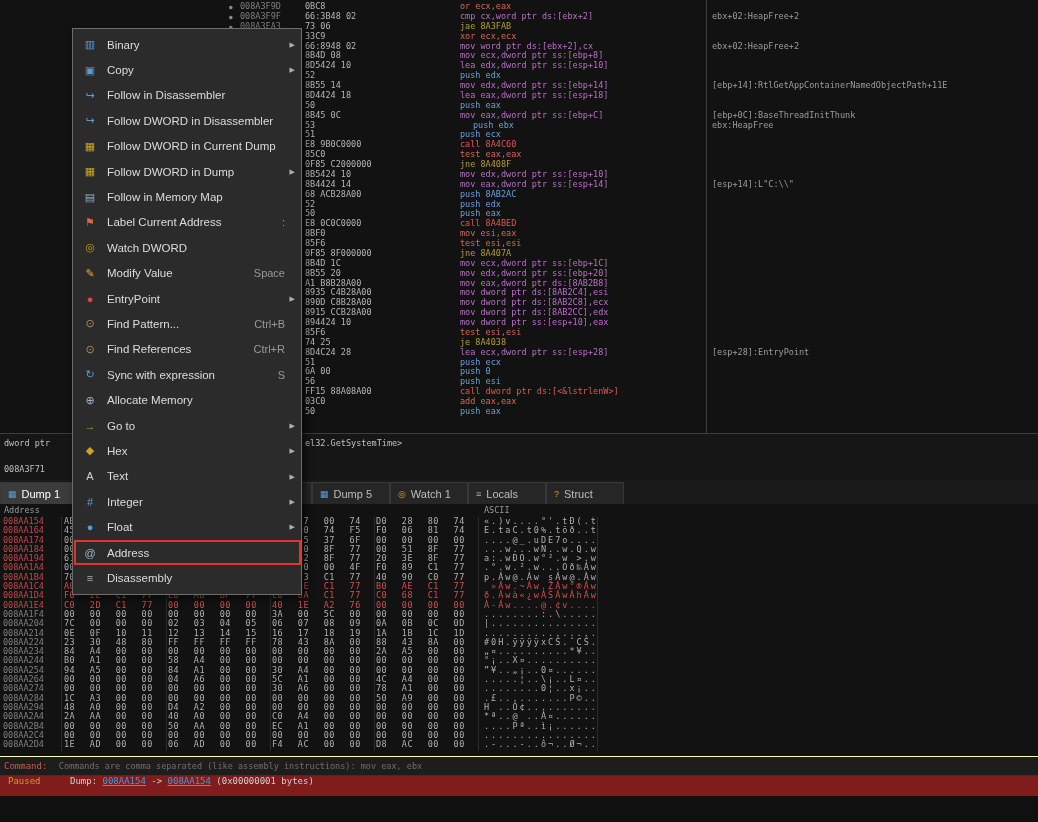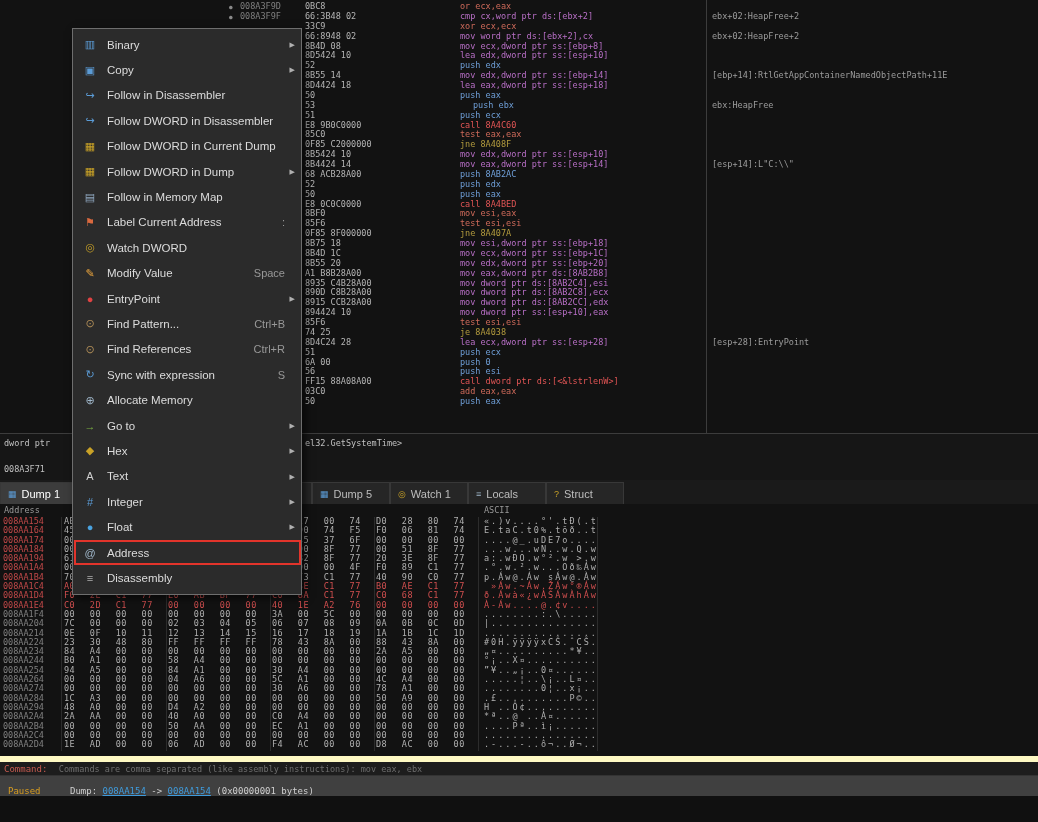--- a/index.html
+++ b/index.html
@@ -45,29 +45,29 @@
   .hgroup{position:absolute;width:98px;color:#b0b0b0;word-spacing:9px;letter-spacing:.5px}
   .hgroup.g0{left:64px}.hgroup.g1{left:168px}.hgroup.g2{left:272px}.hgroup.g3{left:376px}
   .hgroup.u{text-decoration-color:#4a7ab5}
   .hascii{position:absolute;left:484px;color:#b0b0b0;letter-spacing:2px}
   .red{color:#d14f4f !important}
   .redaddr{color:#c04848 !important}
   .vsep{position:absolute;width:1px;background:#2c2c2c;top:13px;height:234px}
 
   
   #commandbar{position:absolute;left:0;top:756px;width:1038px;height:19px;background:#1d1d1d;
-              border-top:6px solid #fef9c3;display:flex;align-items:center}
+              border-top:1px solid #fef9c3;display:flex;align-items:center}
   .cmd-label{color:#c75b50;font-size:9px;margin-left:4px;white-space:pre}
   #command-input{flex:1;margin:0 8px 0 6px;background:transparent;border:none;outline:none;
                  color:#c0c0c0;font:8.5px "DejaVu Sans Mono",monospace}
   #command-input::placeholder{color:#6f6f6f}
 
   
-  #statusbar{position:absolute;left:0;top:775px;width:1038px;height:21px;background:#404040;
-             border-top:1px solid #333;display:flex;align-items:flex-end;font-size:9px}
+  #statusbar{position:absolute;left:0;top:775px;width:1038px;height:21px;background:#7f1d1d;
+             border-top:1px solid #333;display:flex;align-items:flex-start;font-size:9px}
   .paused{color:#d79c20;margin-left:8px;width:62px}
   .status-part{color:#cfcfcf;white-space:pre}
   .status-link{color:#3f9bdc;text-decoration:underline;white-space:pre}
 
   
   #contextmenu{position:absolute;left:72px;top:28px;width:230px;background:#2b2b2b;
                border:1px solid #6e6e6e;box-shadow:3px 3px 8px rgba(0,0,0,.65);padding:3px 0;
                z-index:10;font-family:"Liberation Sans",sans-serif}
   .mitem{position:relative;height:25.4px;display:flex;align-items:center;padding-left:7px;
          color:#dcdcdc;font-size:11.5px}
@@ -80,43 +80,44 @@
 </style>
 </head>
 <body>
 
 <div id="screen">
 
   <section id="disasm">
     <div id="disasm-rows">
         <div class="drow"><span class="dot">●</span><span class="addr">008A3F9D</span><span class="bytes">0BC8</span><span class="instr" style="color: rgb(207, 106, 90);">or ecx,eax</span></div>
         <div class="drow"><span class="dot">●</span><span class="addr">008A3F9F</span><span class="bytes">66:3B48 02</span><span class="instr" style="color: rgb(184, 111, 198);">cmp cx,word ptr ds:[ebx+2]</span><span class="cmt">ebx+02:HeapFree+2</span></div>
+        <div class="drow"><span class="dot">●</span><span class="addr">008A3FA3</span><span class="bytes">73 06</span><span class="instr" style="color: rgb(179, 155, 62);">jae 8A3FAB</span></div>
         <div class="drow"><span class="bytes">33C9</span><span class="instr" style="color: rgb(207, 106, 90); text-align: center;">xor ecx,ecx</span></div>
         <div class="drow"><span class="bytes">66:8948 02</span><span class="instr" style="color: rgb(184, 111, 198);">mov word ptr ds:[ebx+2],cx</span><span class="cmt">ebx+02:HeapFree+2</span></div>
         <div class="drow"><span class="bytes">8B4D 08</span><span class="instr" style="color: rgb(184, 111, 198);">mov ecx,dword ptr ss:[ebp+8]</span></div>
         <div class="drow"><span class="bytes">8D5424 10</span><span class="instr" style="color: rgb(184, 111, 198);">lea edx,dword ptr ss:[esp+10]</span></div>
         <div class="drow"><span class="bytes">52</span><span class="instr" style="color: rgb(111, 159, 216);">push edx</span></div>
         <div class="drow"><span class="bytes">8B55 14</span><span class="instr" style="color: rgb(184, 111, 198);">mov edx,dword ptr ss:[ebp+14]</span><span class="cmt">[ebp+14]:RtlGetAppContainerNamedObjectPath+11E</span></div>
         <div class="drow"><span class="bytes">8D4424 18</span><span class="instr" style="color: rgb(184, 111, 198);">lea eax,dword ptr ss:[esp+18]</span></div>
         <div class="drow"><span class="bytes">50</span><span class="instr" style="color: rgb(111, 159, 216);">push eax</span></div>
+        <div class="drow"><span class="bytes">8B45 0C</span><span class="instr" style="color: rgb(184, 111, 198);">mov eax,dword ptr ss:[ebp+C]</span><span class="cmt">[ebp+0C]:BaseThreadInitThunk</span></div>
         <div class="drow"><span class="bytes">53</span><span class="instr" style="color: rgb(111, 159, 216); margin-left: 13px;">push ebx</span><span class="cmt">ebx:HeapFree</span></div>
         <div class="drow"><span class="bytes">51</span><span class="instr" style="color: rgb(111, 159, 216);">push ecx</span></div>
         <div class="drow"><span class="bytes">E8 9B0C0000</span><span class="instr" style="color: rgb(226, 85, 85);">call 8A4C60</span></div>
         <div class="drow"><span class="bytes">85C0</span><span class="instr" style="color: rgb(207, 106, 90);">test eax,eax</span></div>
         <div class="drow"><span class="bytes">0F85 C2000000</span><span class="instr" style="color: rgb(179, 155, 62);">jne 8A408F</span></div>
         <div class="drow"><span class="bytes">8B5424 10</span><span class="instr" style="color: rgb(184, 111, 198);">mov edx,dword ptr ss:[esp+10]</span></div>
         <div class="drow"><span class="bytes">8B4424 14</span><span class="instr" style="color: rgb(184, 111, 198);">mov eax,dword ptr ss:[esp+14]</span><span class="cmt">[esp+14]:L"C:\\"</span></div>
         <div class="drow"><span class="bytes">68 ACB28A00</span><span class="instr" style="color: rgb(111, 159, 216);">push 8AB2AC</span></div>
         <div class="drow"><span class="bytes">52</span><span class="instr" style="color: rgb(111, 159, 216);">push edx</span></div>
         <div class="drow"><span class="bytes">50</span><span class="instr" style="color: rgb(111, 159, 216);">push eax</span></div>
         <div class="drow"><span class="bytes">E8 0C0C0000</span><span class="instr" style="color: rgb(226, 85, 85);">call 8A4BED</span></div>
         <div class="drow"><span class="bytes">8BF0</span><span class="instr" style="color: rgb(207, 106, 90);">mov esi,eax</span></div>
         <div class="drow"><span class="bytes">85F6</span><span class="instr" style="color: rgb(207, 106, 90);">test esi,esi</span></div>
         <div class="drow"><span class="bytes">0F85 8F000000</span><span class="instr" style="color: rgb(179, 155, 62);">jne 8A407A</span></div>
-        <div class="drow"><span class="bytes">8B75 18</span><span class="instr" style="color: rgb(184, 111, 198);">mov esi,dword ptr ss:[ebp+18]</span></div>
         <div class="drow"><span class="bytes">8B4D 1C</span><span class="instr" style="color: rgb(184, 111, 198);">mov ecx,dword ptr ss:[ebp+1C]</span></div>
         <div class="drow"><span class="bytes">8B55 20</span><span class="instr" style="color: rgb(184, 111, 198);">mov edx,dword ptr ss:[ebp+20]</span></div>
         <div class="drow"><span class="bytes">A1 B8B28A00</span><span class="instr" style="color: rgb(184, 111, 198);">mov eax,dword ptr ds:[8AB2B8]</span></div>
         <div class="drow"><span class="bytes">8935 C4B28A00</span><span class="instr" style="color: rgb(184, 111, 198);">mov dword ptr ds:[8AB2C4],esi</span></div>
         <div class="drow"><span class="bytes">890D C8B28A00</span><span class="instr" style="color: rgb(184, 111, 198);">mov dword ptr ds:[8AB2C8],ecx</span></div>
         <div class="drow"><span class="bytes">8915 CCB28A00</span><span class="instr" style="color: rgb(184, 111, 198);">mov dword ptr ds:[8AB2CC],edx</span></div>
         <div class="drow"><span class="bytes">894424 10</span><span class="instr" style="color: rgb(184, 111, 198);">mov dword ptr ss:[esp+10],eax</span></div>
         <div class="drow"><span class="bytes">85F6</span><span class="instr" style="color: rgb(207, 106, 90);">test esi,esi</span></div>
         <div class="drow"><span class="bytes">74 25</span><span class="instr" style="color: rgb(179, 155, 62);">je 8A4038</span></div>
         <div class="drow"><span class="bytes">8D4C24 28</span><span class="instr" style="color: rgb(184, 111, 198);">lea ecx,dword ptr ss:[esp+28]</span><span class="cmt">[esp+28]:EntryPoint</span></div>

